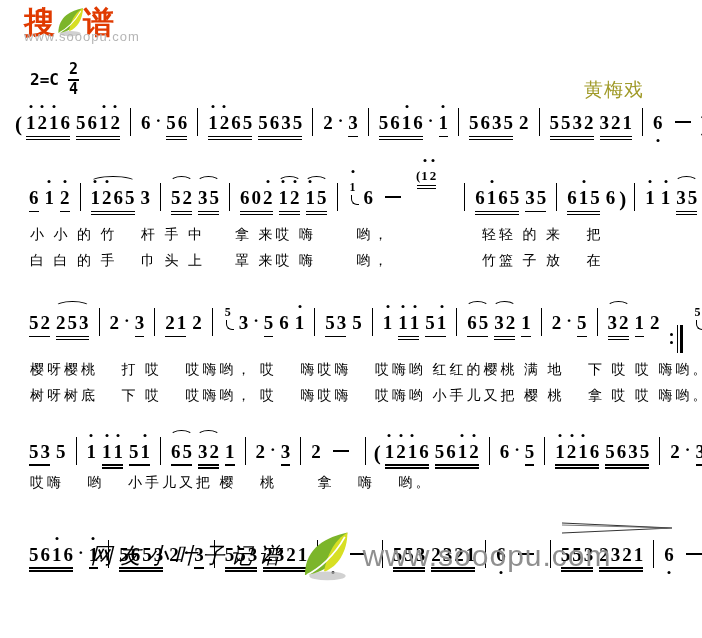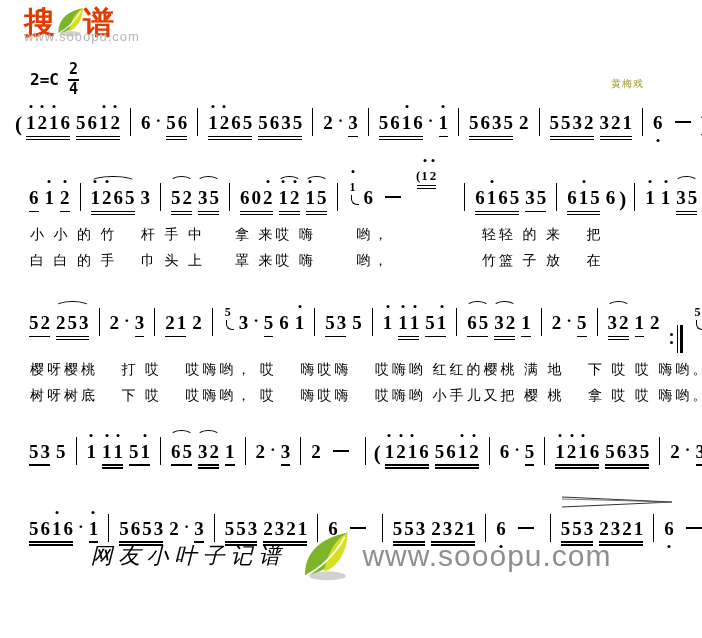--- a/index.html
+++ b/index.html
@@ -13,21 +13,21 @@
   .logo-cn .leaf-sm{margin:0 -3px;}
   .logo-url{position:relative;margin-top:-9px;color:#b5b5b5;font-size:13px;letter-spacing:1px;
             font-family:"Liberation Sans",sans-serif;}
   .title{position:absolute;left:0;right:0;top:16px;text-align:center;font-size:27px;font-weight:bold;
          letter-spacing:16px;padding-left:16px;}
   .keysig{position:absolute;left:30px;top:62px;display:flex;align-items:center;
           font-family:"DejaVu Sans Mono",monospace;font-size:16px;font-weight:bold;}
   .frac{display:inline-flex;flex-direction:column;align-items:center;margin-left:9px;
         font-size:15px;line-height:1.05;}
   .fbar{width:11px;height:2px;background:#000;margin:1px 0;}
-  .genre{position:absolute;right:58px;top:77px;font-size:10px;color:#a09a28;letter-spacing:1px;
+  .genre{position:absolute;right:58px;top:77px;font-size:19px;color:#a09a28;letter-spacing:1px;
          font-family:"Liberation Sans",sans-serif;}
 
   
   .score{position:absolute;left:12px;top:96px;right:8px;}
   .score-line{white-space:nowrap;position:relative;}
   .ln0{margin:12px 0 0 2px;}
   .ln1{margin:46px 0 0 14px;}
   .ln2{margin:38px 0 0 14px;}
   .ln3{margin:32px 0 0 14px;}
   .ln4{margin:48px 0 0 14px;}
@@ -122,20 +122,21 @@
           </i>
           <i class="bl thin"></i>
           <i class="bl thick"></i>
         </span><span class="grace">
           <span class="nt sm"><span class="dgt">5</span></span>
           <i class="hook"></i>
         </span></div>
       <div class="lyrics-row">樱呀樱桃　 打 哎　 哎嗨哟， 哎　 嗨哎嗨　 哎嗨哟 红红的樱桃 满 地　 下 哎 哎 嗨哟。　 哎 嗨哎嗨</div>
       <div class="lyrics-row">树呀树底　 下 哎　 哎嗨哟， 哎　 嗨哎嗨　 哎嗨哟 小手儿又把 樱 桃　 拿 哎 哎 嗨哟。</div>
       <div class="score-line ln3"><span class="grp"><span class="nt"><span class="dgt">5</span></span><span class="nt"><span class="dgt">3</span></span><i class="ul u1"></i></span><span class="grp"><span class="nt"><span class="dgt">5</span></span></span><span class="bar"></span><span class="grp"><span class="nt"><span class="dgt">1</span><i class="od hi"></i></span></span><span class="grp"><span class="nt"><span class="dgt">1</span><i class="od hi"></i></span><span class="nt"><span class="dgt">1</span><i class="od hi"></i></span><i class="ul u1"></i><i class="ul u2"></i></span><span class="grp"><span class="nt"><span class="dgt">5</span></span><span class="nt"><span class="dgt">1</span><i class="od hi"></i></span><i class="ul u1"></i></span><span class="bar"></span><span class="grp"><span class="nt"><span class="dgt">6</span></span><span class="nt"><span class="dgt">5</span></span><i class="ul u1"></i><i class="arc"></i></span><span class="grp"><span class="nt"><span class="dgt">3</span></span><span class="nt"><span class="dgt">2</span></span><i class="ul u1"></i><i class="ul u2"></i><i class="arc"></i></span><span class="grp"><span class="nt"><span class="dgt">1</span></span><i class="ul u1"></i></span><span class="bar"></span><span class="grp"><span class="nt"><span class="dgt">2</span></span></span><span class="dsep">·</span><span class="grp"><span class="nt"><span class="dgt">3</span></span><i class="ul u1"></i></span><span class="bar"></span><span class="grp"><span class="nt"><span class="dgt">2</span></span></span><span class="dash"></span><span class="bar"></span><span class="prn">(</span><span class="grp"><span class="nt"><span class="dgt">1</span><i class="od hi"></i></span><span class="nt"><span class="dgt">2</span><i class="od hi"></i></span><span class="nt"><span class="dgt">1</span><i class="od hi"></i></span><span class="nt"><span class="dgt">6</span></span><i class="ul u1"></i><i class="ul u2"></i></span><span class="grp"><span class="nt"><span class="dgt">5</span></span><span class="nt"><span class="dgt">6</span></span><span class="nt"><span class="dgt">1</span><i class="od hi"></i></span><span class="nt"><span class="dgt">2</span><i class="od hi"></i></span><i class="ul u1"></i><i class="ul u2"></i></span><span class="bar"></span><span class="grp"><span class="nt"><span class="dgt">6</span></span></span><span class="dsep">·</span><span class="grp"><span class="nt"><span class="dgt">5</span></span><i class="ul u1"></i></span><span class="bar"></span><span class="grp"><span class="nt"><span class="dgt">1</span><i class="od hi"></i></span><span class="nt"><span class="dgt">2</span><i class="od hi"></i></span><span class="nt"><span class="dgt">1</span><i class="od hi"></i></span><span class="nt"><span class="dgt">6</span></span><i class="ul u1"></i><i class="ul u2"></i></span><span class="grp"><span class="nt"><span class="dgt">5</span></span><span class="nt"><span class="dgt">6</span></span><span class="nt"><span class="dgt">3</span></span><span class="nt"><span class="dgt">5</span></span><i class="ul u1"></i><i class="ul u2"></i></span><span class="bar"></span><span class="grp"><span class="nt"><span class="dgt">2</span></span></span><span class="dsep">·</span><span class="grp"><span class="nt"><span class="dgt">3</span></span><i class="ul u1"></i></span></div>
+      <div class="lyrics-row">哎嗨　 哟　 小手儿又把 樱　 桃　　 拿　 嗨　 哟。</div>
       <div class="score-line ln4"><span class="grp"><span class="nt"><span class="dgt">5</span></span><span class="nt"><span class="dgt">6</span></span><span class="nt"><span class="dgt">1</span><i class="od hi"></i></span><span class="nt"><span class="dgt">6</span></span><i class="ul u1"></i><i class="ul u2"></i></span><span class="dsep">·</span><span class="grp"><span class="nt"><span class="dgt">1</span><i class="od hi"></i></span><i class="ul u1"></i></span><span class="bar"></span><span class="grp"><span class="nt"><span class="dgt">5</span></span><span class="nt"><span class="dgt">6</span></span><span class="nt"><span class="dgt">5</span></span><span class="nt"><span class="dgt">3</span></span><i class="ul u1"></i><i class="ul u2"></i></span><span class="grp"><span class="nt"><span class="dgt">2</span></span></span><span class="dsep">·</span><span class="grp"><span class="nt"><span class="dgt">3</span></span><i class="ul u1"></i></span><span class="bar"></span><span class="grp"><span class="nt"><span class="dgt">5</span></span><span class="nt"><span class="dgt">5</span></span><span class="nt"><span class="dgt">3</span></span><i class="ul u1"></i><i class="ul u2"></i></span><span class="grp"><span class="nt"><span class="dgt">2</span></span><span class="nt"><span class="dgt">3</span></span><span class="nt"><span class="dgt">2</span></span><span class="nt"><span class="dgt">1</span></span><i class="ul u1"></i><i class="ul u2"></i></span><span class="bar"></span><span class="grp"><span class="nt"><span class="dgt">6</span><i class="od lo"></i></span></span><span class="dash"></span><span class="bar"></span><span class="grp"><span class="nt"><span class="dgt">5</span></span><span class="nt"><span class="dgt">5</span></span><span class="nt"><span class="dgt">3</span></span><i class="ul u1"></i><i class="ul u2"></i></span><span class="grp"><span class="nt"><span class="dgt">2</span></span><span class="nt"><span class="dgt">3</span></span><span class="nt"><span class="dgt">2</span></span><span class="nt"><span class="dgt">1</span></span><i class="ul u1"></i><i class="ul u2"></i></span><span class="bar"></span><span class="grp"><span class="nt"><span class="dgt">6</span><i class="od lo"></i></span></span><span class="dash"></span><span class="bar"></span><span class="hp"><svg width="116" height="14" viewBox="0 0 116 14">
             <path d="M2 2 L112 7 L2 12" fill="none" stroke="#333" stroke-width="1.2"></path>
             <path d="M2 4 L112 7" fill="none" stroke="#555" stroke-width="0.8"></path>
           </svg></span><span class="grp"><span class="nt"><span class="dgt">5</span></span><span class="nt"><span class="dgt">5</span></span><span class="nt"><span class="dgt">3</span></span><i class="ul u1"></i><i class="ul u2"></i></span><span class="grp"><span class="nt"><span class="dgt">2</span></span><span class="nt"><span class="dgt">3</span></span><span class="nt"><span class="dgt">2</span></span><span class="nt"><span class="dgt">1</span></span><i class="ul u1"></i><i class="ul u2"></i></span><span class="bar"></span><span class="grp"><span class="nt"><span class="dgt">6</span><i class="od lo"></i></span></span><span class="dash"></span></div>
     </div>
 
   <div class="footer">
     <span class="credit">网友小叶子记谱</span>
     <svg class="leaf-big" width="56" height="52" viewBox="0 0 60 60">
       <ellipse cx="34" cy="53" rx="21" ry="5" fill="#bdbdbd" opacity="0.7"></ellipse>

